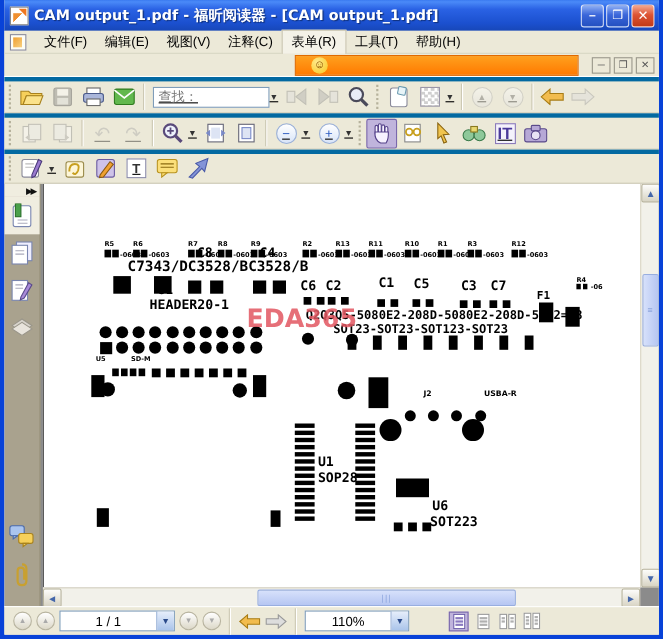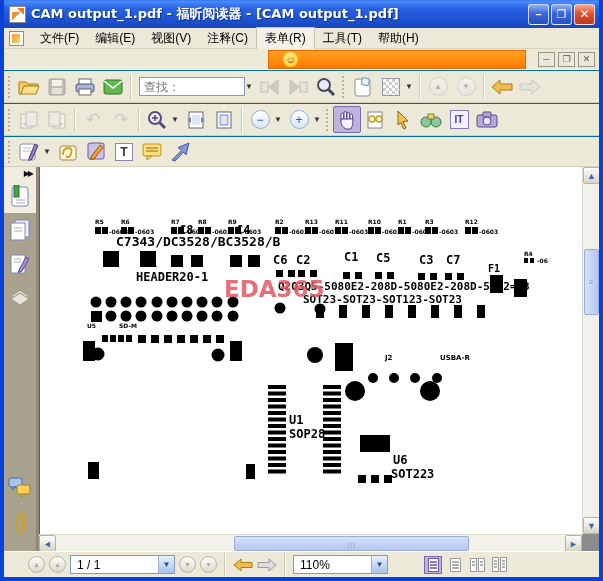--- a/index.html
+++ b/index.html
@@ -22,21 +22,21 @@
   .menuitem { padding:2px 8px; white-space:nowrap; color:#000;text-align:center; }
   .menuitem.boxed { border:1px solid #c8c4ae; background:#f4f2e8; }
   
   .bannerrow { height:21px; flex:0 0 21px; display:flex; align-items:center; justify-content:flex-end; padding-right:4px; background:#ece9d8; border-bottom:1px solid #fff; }
   .ad-banner { width:258px; height:19px; background:linear-gradient(180deg,#ffa01e,#ff7a00); border:1px solid #e06a00; display:flex; align-items:center; margin-right:12px; }
   .smiley { width:15px; height:15px; border-radius:50%; background:radial-gradient(circle at 35% 30%,#ffe98a,#f8c820); color:#8a5200; font-size:10px; line-height:15px; text-align:center; margin:0 8px 0 14px; }
   .ad-text { color:#e00000; font-weight:bold; font-size:13px; letter-spacing:1px; }
   .mdibtns { display:flex; gap:3px; }
   .mdibtn { width:17px; height:15px; background:#ece9d8; border:1px solid #9a978a; color:#555; font-size:9px; line-height:13px; text-align:center; }
   
-  .toolbar { display:flex; align-items:center; background:#ece9d8; border-bottom:1px solid #d4d0bc; border-top:1px solid #0369a1; padding-left:2px; }
+  .toolbar { display:flex; align-items:center; background:#ece9d8; border-bottom:1px solid #d4d0bc; border-top:4px solid #0369a1; padding-left:2px;text-decoration:underline; }
   .t1 { height:33px; flex:0 0 33px; }
   .t2 { height:33px; flex:0 0 33px; }
   .t3 { height:31px; flex:0 0 31px; }
   .grip { width:5px; height:22px; margin:0 2px; border-left:2px dotted #b6b29c; flex:0 0 5px; }
   .sep { width:2px; height:24px; margin:0 3px; border-left:1px solid #cdc9b4; border-right:1px solid #fff; flex:0 0 2px; }
   .tbtn { width:28px; height:27px; display:flex; align-items:center; justify-content:center; flex:0 0 28px; }
   .tbtn.sel { background:#c0b4dc; border:1px solid #7a68ac; border-radius:2px; }
   .tbtn.dis { opacity:.42; filter:grayscale(1); }
   .drop { width:11px; flex:0 0 11px; color:#333; font-size:8px; text-align:left; }
   .findbox { width:106px; height:19px; background:#fff; border:1px solid #7f9db9; color:#9a9a9a; font-size:12px; padding:2px 4px; margin-left:4px; }
@@ -51,21 +51,21 @@
   .docwrap { flex:1 1 auto; position:relative; background:#8b8b8b; overflow:hidden; }
   .page { position:absolute; left:2px; top:0; right:17px; bottom:17px; background:#fff; border-left:1px solid #5a5a5a; overflow:hidden; }
   
   .vscroll { position:absolute; right:0; top:0; bottom:17px; width:17px; background:#f2f1ea; border-left:1px solid #dcd9c8; }
   .hscroll { position:absolute; left:2px; right:17px; bottom:0; height:17px; background:#f2f1ea; border-top:1px solid #dcd9c8; display:flex; }
   .sc-btn { width:17px; height:17px; background:linear-gradient(180deg,#fdfdfb,#d8d4c4); border:1px solid #b8b49e; border-radius:2px; color:#4466aa; font-size:9px; display:flex; align-items:center; justify-content:center; flex:0 0 17px; }
   .v-thumb { position:absolute; left:1px; width:15px; top:82px; height:66px; border-radius:2px; background:linear-gradient(90deg,#d7e1fb,#b6c6f2); border:1px solid #98aee0; }
   .h-thumb { position:absolute; top:1px; height:15px; left:178px; width:235px; border-radius:2px; background:linear-gradient(180deg,#d7e1fb,#b6c6f2); border:1px solid #98aee0; }
   .thumb-ridge { position:absolute; left:50%; top:50%; transform:translate(-50%,-50%); color:#8ea6dd; font-size:8px; letter-spacing:1px; }
   
-  .statusbar { height:26px; flex:0 0 26px; background:#ece9d8; border-top:1px solid #fff; display:flex; align-items:center; padding:0 24px; gap:4px; }
+  .statusbar { height:26px; flex:0 0 26px; background:#ece9d8; border-top:1px solid #fff; display:flex; align-items:center; padding:0 8px; gap:4px;text-align:center; }
   .st-circ { width:17px; height:17px; border-radius:50%; border:1px solid #b8b4a0; background:linear-gradient(180deg,#fff,#dcd8c8); color:#aaa; font-size:7px; display:flex; align-items:center; justify-content:center; }
   .combo { height:19px; background:#fff; border:1px solid #7f9db9; display:flex; align-items:center; }
   .combo .val { padding:0 6px; flex:1; font-size:12px; color:#000; }
   .combo .cbtn { width:16px; height:17px; background:linear-gradient(180deg,#e6eefb,#aac4ea); border-left:1px solid #9ab2d8; color:#2a4a8a; font-size:8px; display:flex; align-items:center; justify-content:center; }
   .layout-ic { width:18px; height:18px; display:flex; align-items:center; justify-content:center; }
   .layout-ic.sel { background:#c0b4dc; border:1px solid #7a68ac; }
   .pgic { width:11px; height:14px; border:1px solid #6a5aa8; background:#fff; display:flex; flex-direction:column; gap:1px; padding:2px 1px; }
   .pgic i { display:block; height:2px; background:#8a7ac0; }
   .pgic.gray { border-color:#9a9a9a; } .pgic.gray i { background:#b0b0b0; }
   svg text { user-select:none; }
@@ -268,21 +268,21 @@
         </svg>
     </div>
     <div class="tbtn">
       <svg width="22" height="18">
           <circle cx="6" cy="11" r="5" fill="#8ec89a" stroke="#3a7a4a"></circle>
           <circle cx="16" cy="11" r="5" fill="#8ec89a" stroke="#3a7a4a"></circle>
           <rect x="8" y="3" width="6" height="5" fill="#e8d870" stroke="#8a7a20"></rect>
         </svg>
     </div>
     <div class="tbtn">
-      <div style="width:19px;height:19px;border:1px solid #8a7ab8;background:#f4f2fc;color:#4a3a9a;font-weight:bold;font-size:10px;text-align:center;line-height:17px;">IT</div>
+      <div style="width:19px;height:19px;border:1px solid #8a7ab8;background:#f4f2fc;color:#4a3a9a;font-weight:bold;font-size:15px;text-align:center;line-height:17px;">IT</div>
     </div>
     <div class="tbtn">
       <svg width="22" height="17">
           <rect x="1" y="4" width="20" height="12" rx="2" fill="#b6a8d6" stroke="#5a4a8a"></rect>
           <rect x="7" y="1" width="8" height="5" rx="1" fill="#b6a8d6" stroke="#5a4a8a"></rect>
           <circle cx="11" cy="10" r="4" fill="#e8e4f4" stroke="#5a4a8a"></circle>
         </svg>
     </div>
   </div>
 

